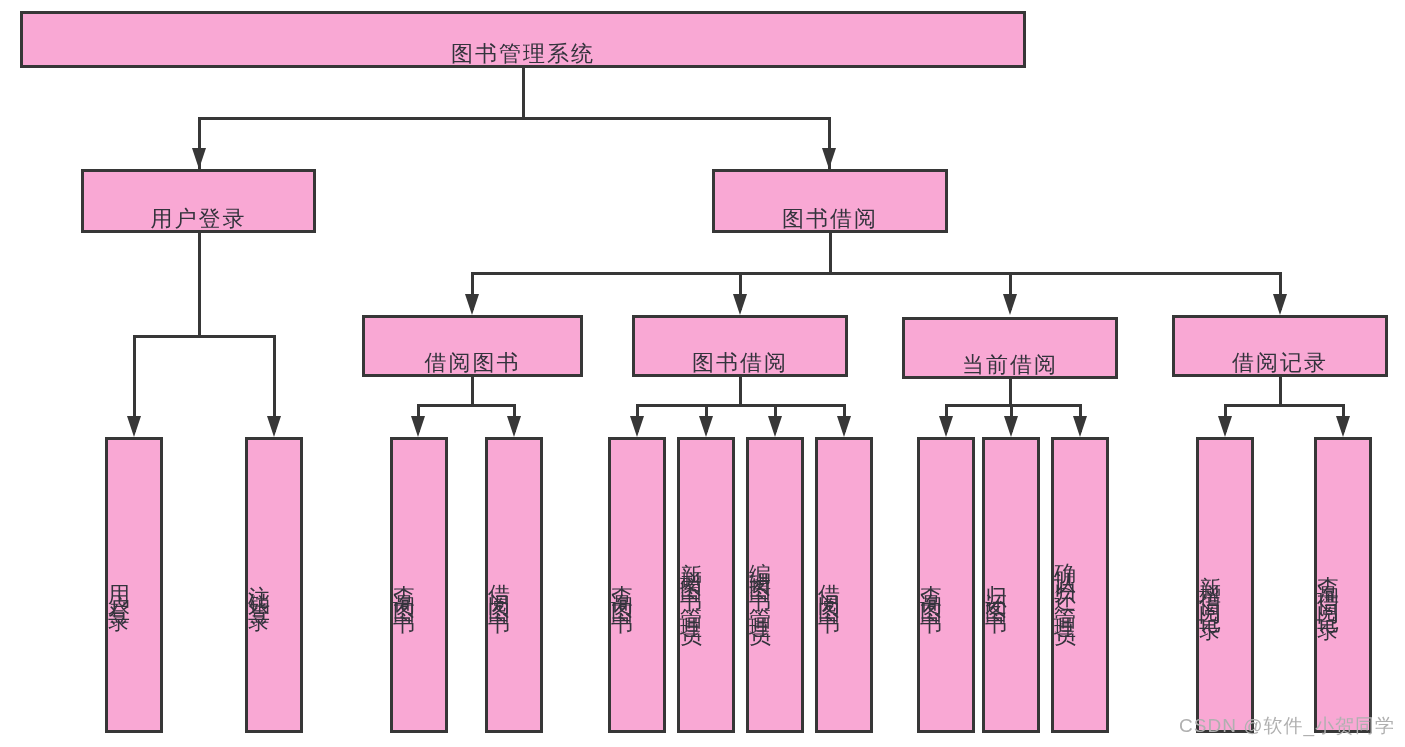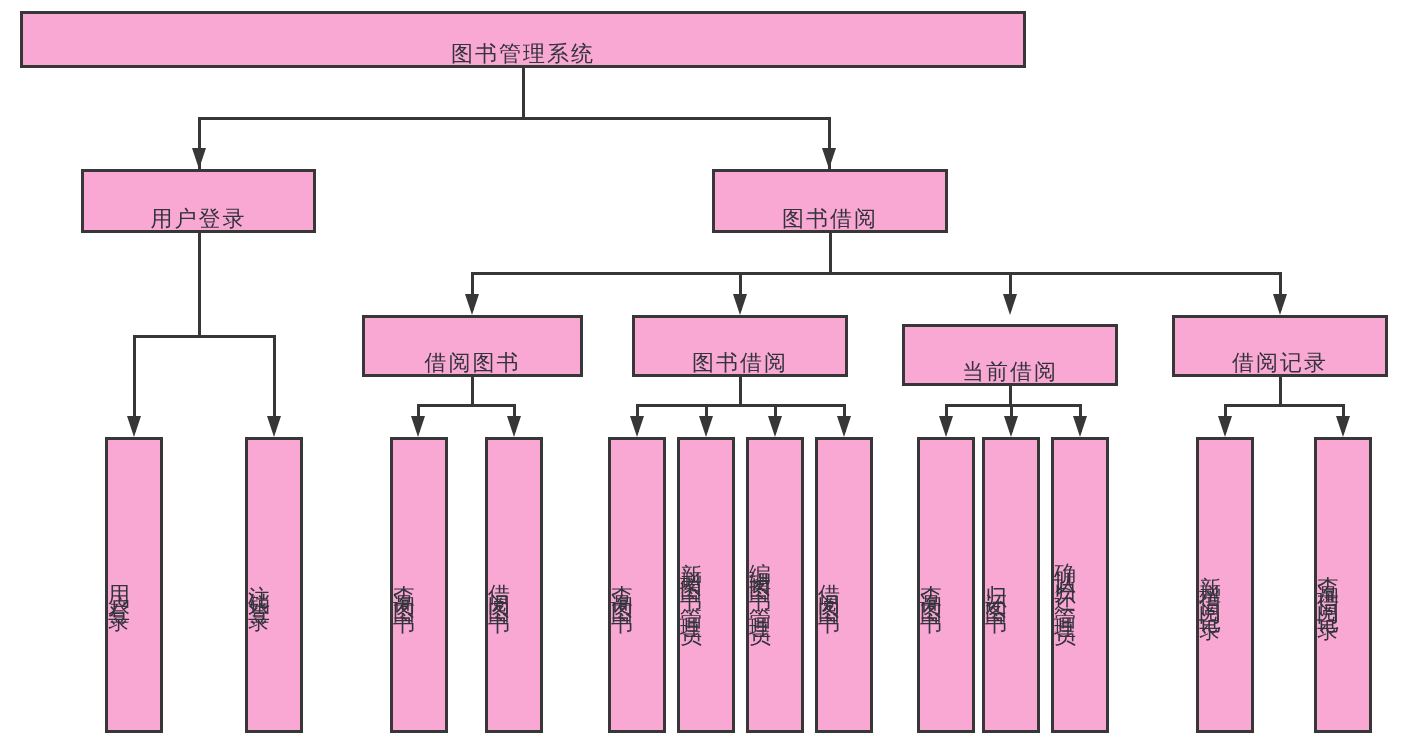--- a/index.html
+++ b/index.html
@@ -54,20 +54,21 @@
     font-size: 19px;
     letter-spacing: 1px;
     color: #b0b0b0;
     z-index: 5;
   }
 </style>
 </head>
 <body>
 
 <div id="canvas" style="background: rgb(255, 255, 255);">
+  <span class="watermark" style="color: rgb(176, 176, 176);">CSDN @软件_小贺同学</span>
 <div class="seg" style="left: 521.5px; top: 66.5px; width: 3px; height: 53px; background: rgb(55, 55, 55);"></div>
     <div class="seg" style="left: 197.5px; top: 116.5px; width: 633px; height: 3px; background: rgb(55, 55, 55);"></div>
     <div class="seg" style="left: 197.5px; top: 116.5px; width: 3px; height: 47px; background: rgb(55, 55, 55);"></div>
     <div class="seg" style="left: 827.5px; top: 116.5px; width: 3px; height: 47px; background: rgb(55, 55, 55);"></div>
     <div class="seg" style="left: 197.5px; top: 231.5px; width: 3px; height: 106px; background: rgb(55, 55, 55);"></div>
     <div class="seg" style="left: 132.5px; top: 334.5px; width: 143px; height: 3px; background: rgb(55, 55, 55);"></div>
     <div class="seg" style="left: 132.5px; top: 334.5px; width: 3px; height: 97px; background: rgb(55, 55, 55);"></div>
     <div class="seg" style="left: 272.5px; top: 334.5px; width: 3px; height: 97px; background: rgb(55, 55, 55);"></div>
     <div class="seg" style="left: 828.5px; top: 231.5px; width: 3px; height: 43px; background: rgb(55, 55, 55);"></div>
     <div class="seg" style="left: 470.5px; top: 271.5px; width: 811px; height: 3px; background: rgb(55, 55, 55);"></div>
@@ -123,21 +124,21 @@
     </div>
     <div class="node" style="left: 712px; top: 169px; width: 236px; height: 64px; border-color: rgb(55, 55, 55); color: rgb(51, 51, 60);">
       <span>图书借阅</span>
     </div>
     <div class="node" style="left: 362px; top: 315px; width: 221px; height: 62px; border-color: rgb(55, 55, 55); color: rgb(51, 51, 60);">
       <span>借阅图书</span>
     </div>
     <div class="node" style="left: 632px; top: 315px; width: 216px; height: 62px; border-color: rgb(55, 55, 55); color: rgb(51, 51, 60);">
       <span>图书借阅</span>
     </div>
-    <div class="node" style="left: 902px; top: 324px; width: 216px; height: 62px; border-color: rgb(55, 55, 55); color: rgb(51, 51, 60);">
+    <div class="node" style="left: 902px; top: 317px; width: 216px; height: 62px; border-color: rgb(55, 55, 55); color: rgb(51, 51, 60);">
       <span>当前借阅</span>
     </div>
     <div class="node" style="left: 1172px; top: 315px; width: 216px; height: 62px; border-color: rgb(55, 55, 55); color: rgb(51, 51, 60);">
       <span>借阅记录</span>
     </div>
     <div class="node vertical" style="left: 105px; top: 437px; width: 58px; height: 296px; border-color: rgb(55, 55, 55); color: rgb(51, 51, 60);">
       <span>用户登录</span>
     </div>
     <div class="node vertical" style="left: 245px; top: 437px; width: 58px; height: 296px; border-color: rgb(55, 55, 55); color: rgb(51, 51, 60);">
       <span>注销登录</span>

